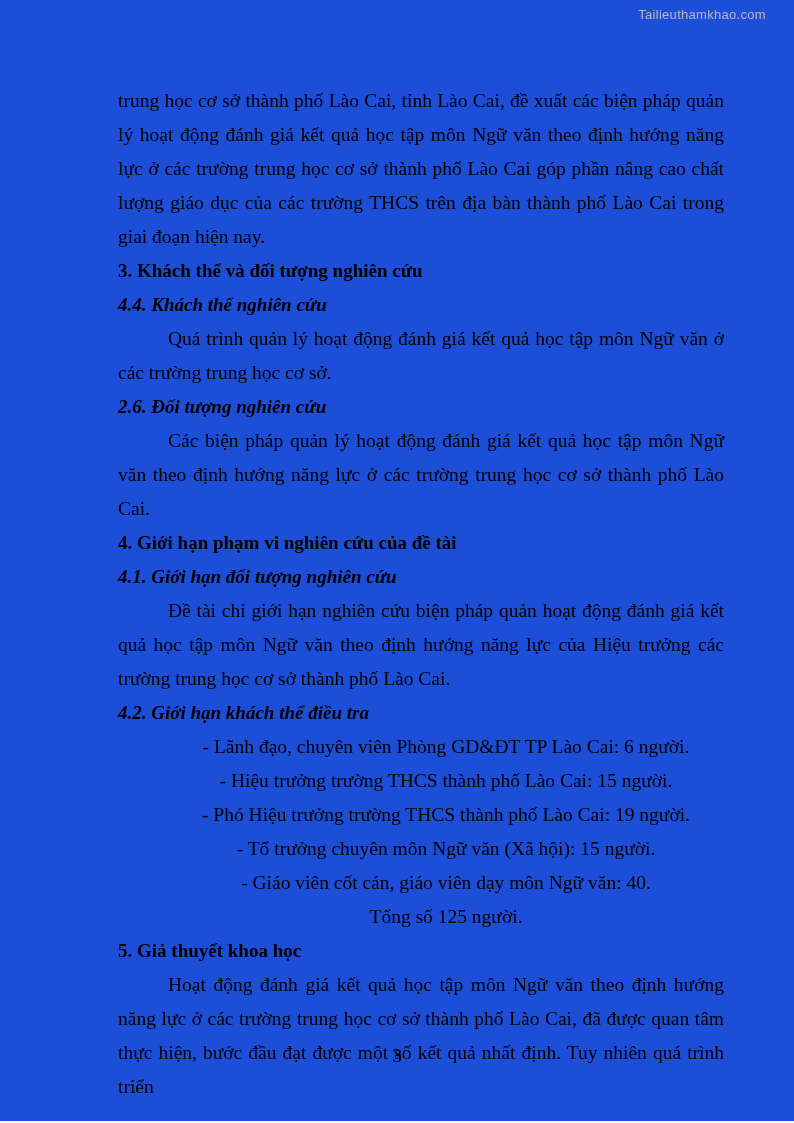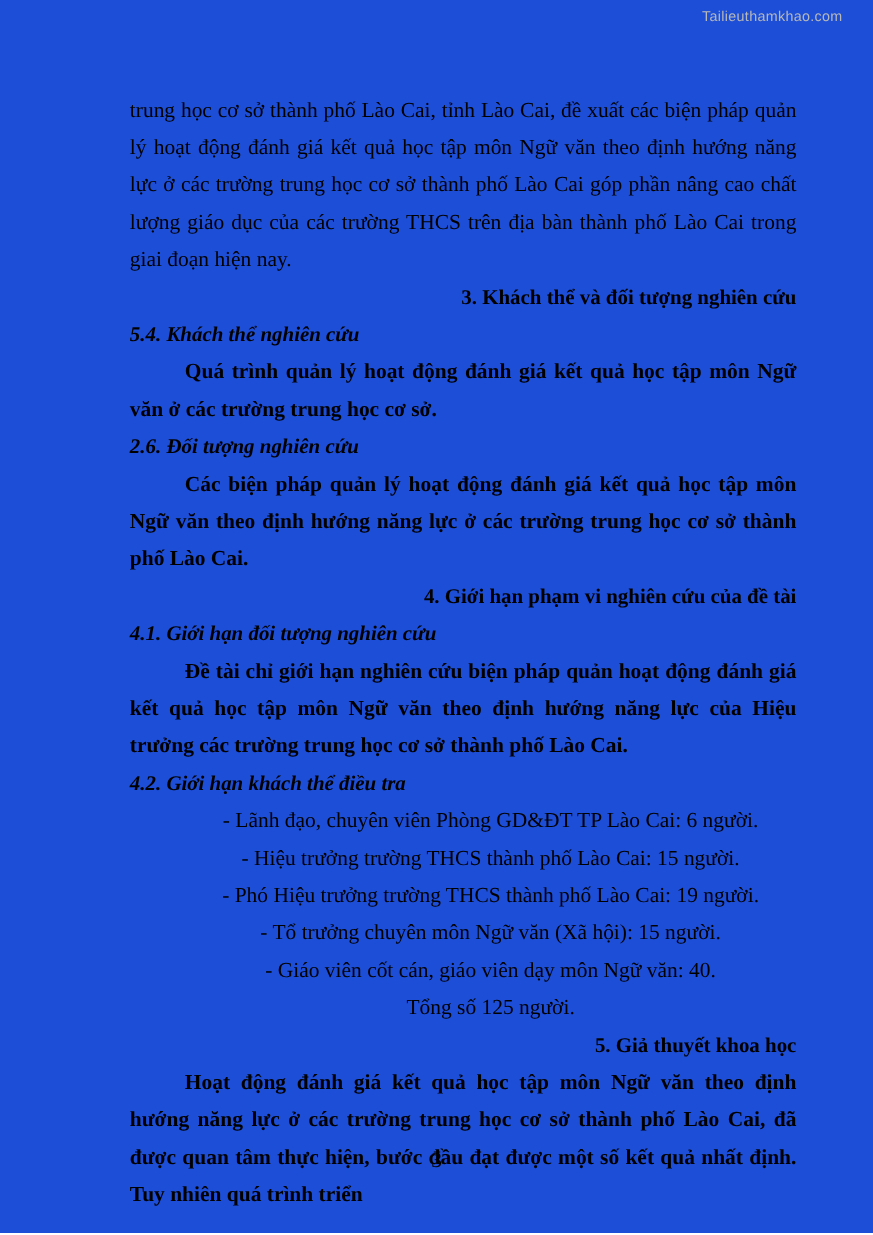--- a/index.html
+++ b/index.html
@@ -39,28 +39,27 @@
     margin: 0;
     font-size: 19.5px;
     line-height: 34px;
     text-align: justify;
     text-justify: inter-word;
     text-indent: 0;
     word-spacing: 0px;
   }
   .para.indent {
     text-indent: 50px;
-    font-weight: bold;
   }
   h2.heading {
     margin: 0;
     font-size: 19px;
     line-height: 34px;
     font-weight: bold;
-    text-align: right;
+    text-align: left;
   }
   h3.subheading {
     margin: 0;
     font-size: 19px;
     line-height: 34px;
     font-weight: bold;
     font-style: italic;
     text-align: left;
   }
   .listitem {
@@ -93,21 +92,21 @@
 <div class="page">
 
   <div class="watermark">Tailieuthamkhao.com</div>
 
   <div class="content">
 
     <p class="para">trung học cơ sở thành phố Lào Cai, tỉnh Lào Cai, đề xuất các biện pháp quản lý hoạt động đánh giá kết quả học tập môn Ngữ văn theo định hướng năng lực ở các trường trung học cơ sở thành phố Lào Cai góp phần nâng cao chất lượng giáo dục của các trường THCS trên địa bàn thành phố Lào Cai trong giai đoạn hiện nay.</p>
 
     <h2 class="heading">3. Khách thể và đối tượng nghiên cứu</h2>
 
-    <h3 class="subheading">5.4. Khách thể nghiên cứu</h3>
+    <h3 class="subheading">4.4. Khách thể nghiên cứu</h3>
 
     <p class="para indent">Quá trình quản lý hoạt động đánh giá kết quả học tập môn Ngữ văn ở các trường trung học cơ sở.</p>
 
     <h3 class="subheading">2.6. Đối tượng nghiên cứu</h3>
 
     <p class="para indent">Các biện pháp quản lý hoạt động đánh giá kết quả học tập môn Ngữ văn theo định hướng năng lực ở các trường trung học cơ sở thành phố Lào Cai.</p>
 
     <h2 class="heading">4. Giới hạn phạm vi nghiên cứu của đề tài</h2>
 
     <h3 class="subheading">4.1. Giới hạn đối tượng nghiên cứu</h3>

